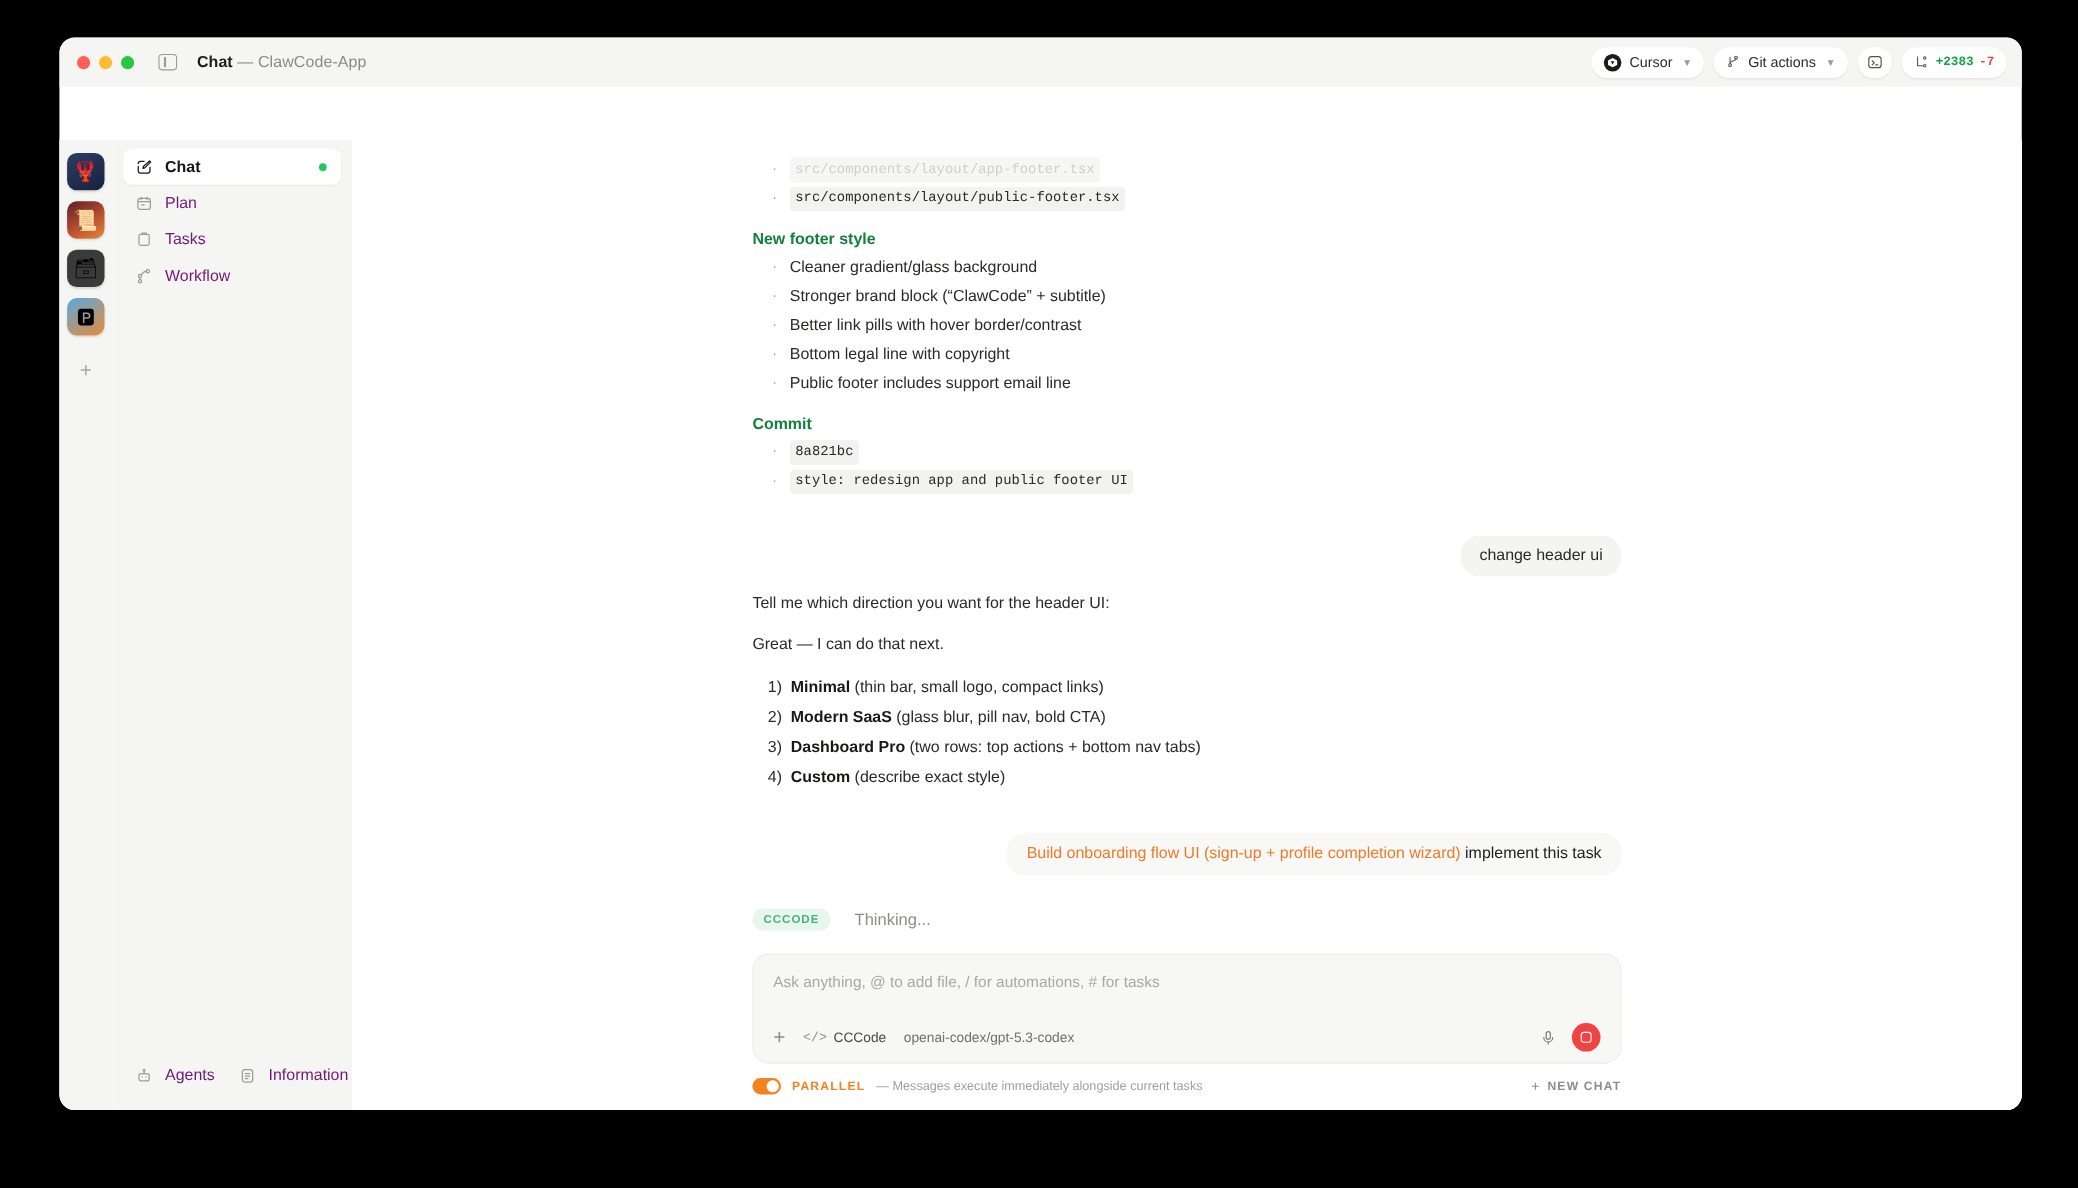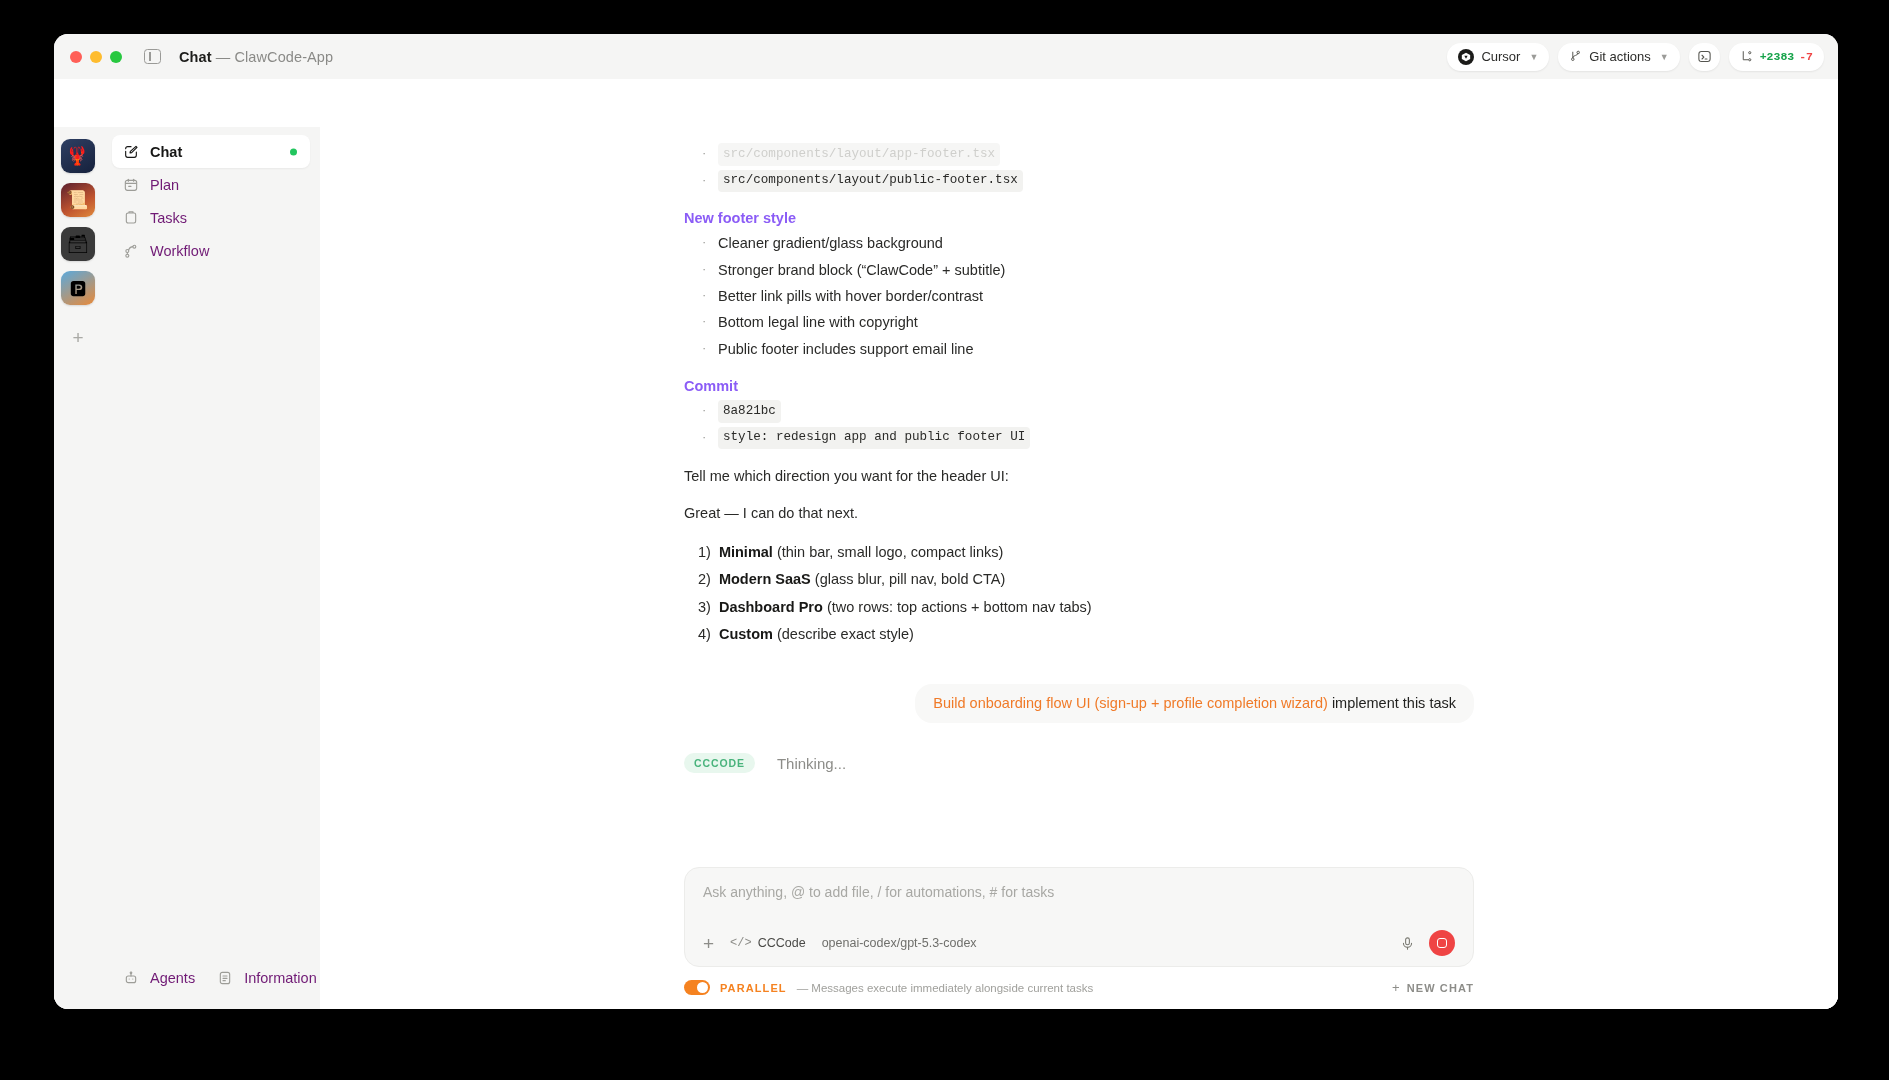--- a/index.html
+++ b/index.html
@@ -129,21 +129,21 @@
   .md-li {
     display: flex; gap: 10px; font-size: 14.5px; color: #2a2a28;
     line-height: 1.55; padding: 2px 0 2px 18px;
   }
   .md-li .bu { color: #9c9c98; flex: 0 0 6px; font-size: 13px; line-height: 1.6; }
   code.inline {
     font-family: "Liberation Mono", monospace; font-size: 12.6px;
     background: #f2f2f0; border-radius: 4px; padding: 1.5px 5px; color: #2a2a28;
   }
   code.inline.faded { background: #f6f6f5; color: #cfcfcc; }
-  .md-h { font-size: 14.5px; font-weight: 700; color: #8b5cf6; margin: 16px 0 4px 0; }
+  .md-h { font-size: 14.5px; font-weight: 700; color: #15803d; margin: 16px 0 4px 0; }
   .md-p { font-size: 14.5px; color: #2a2a28; line-height: 1.55; margin: 14px 0; }
   .md-ol { margin: 10px 0 0 0; }
   .md-ol .row {
     display: flex; gap: 8px; font-size: 14.5px; color: #2a2a28;
     line-height: 1.55; padding: 2.5px 0 2.5px 14px;
   }
   .md-ol .num { color: #2a2a28; flex: 0 0 auto; }
   .md-ol b, .md-p b, .md-h b { font-weight: 700; color: #181816; }
 
   
@@ -423,20 +423,23 @@
             <div class="md-h">Commit</div>
             <div class="md-li">
               <span class="bu">·</span>
               <code class="inline">8a821bc</code>
             </div>
             <div class="md-li">
               <span class="bu">·</span>
               <code class="inline">style: redesign app and public footer UI</code>
             </div>
 
+            <div class="row-right">
+              <div class="bubble-user">change header ui</div>
+            </div>
 
             <div class="md-p">Tell me which direction you want for the header UI:</div>
             <div class="md-p">Great — I can do that next.</div>
 
             <div class="md-ol">
               <div class="row">
                 <span class="num">1)</span>
                 <span><b>Minimal</b> <span>(thin bar, small logo, compact links)</span></span>
               </div>
               <div class="row">

